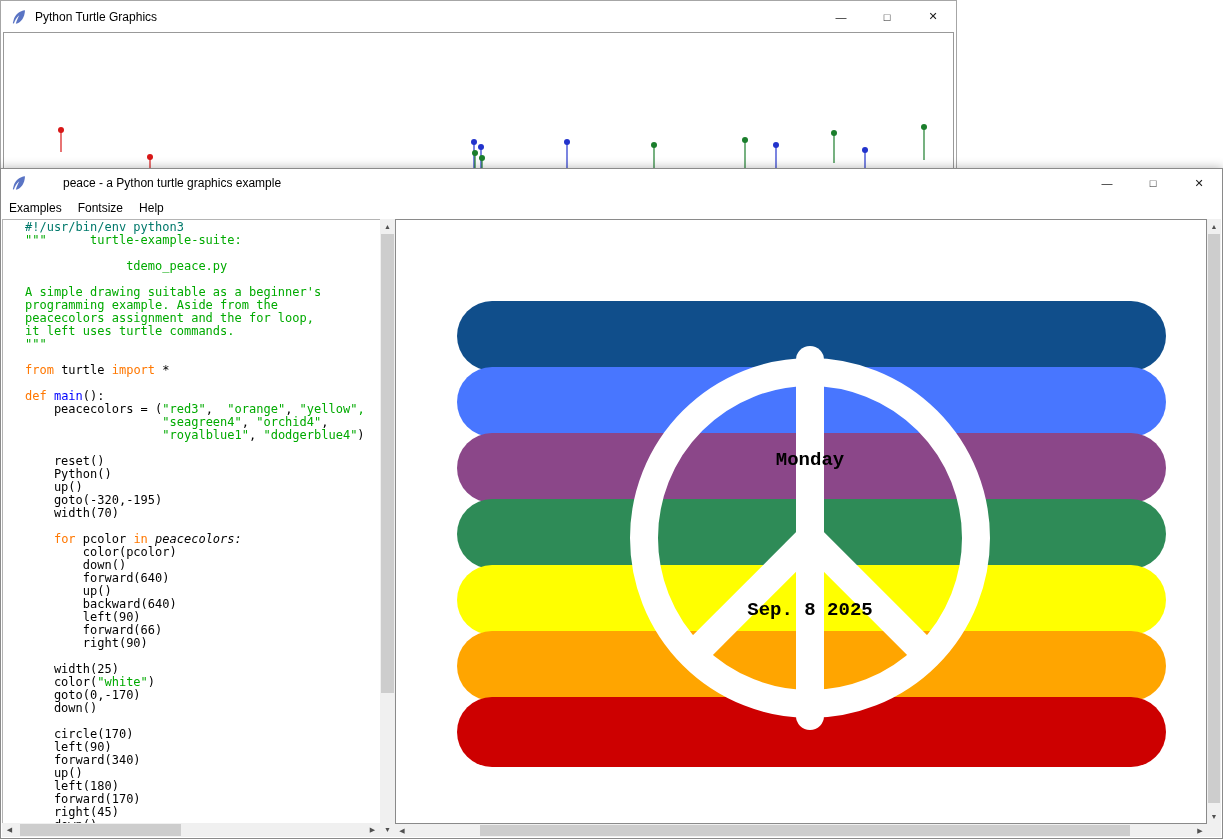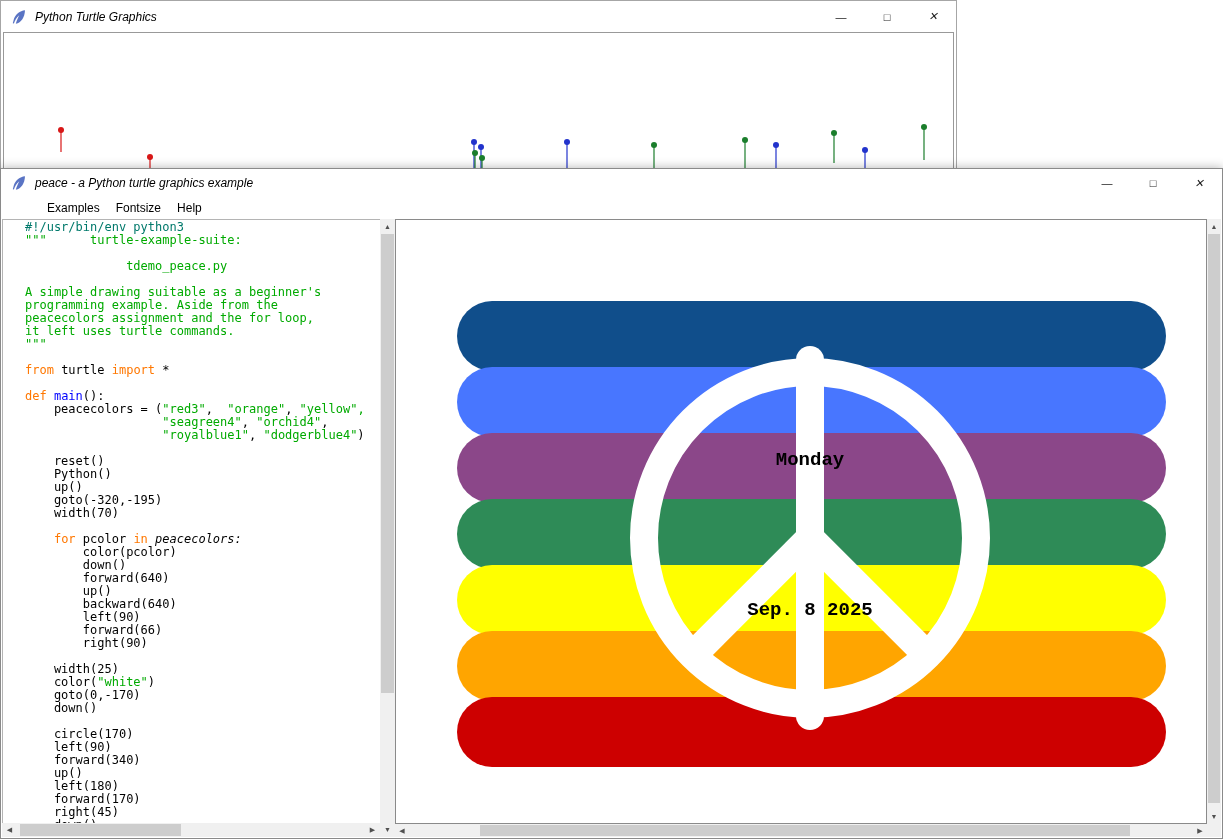--- a/index.html
+++ b/index.html
@@ -2,36 +2,36 @@
 <html><head>
 <meta charset="utf-8">
 <style>
   html,body{margin:0;padding:0;}
   body{
     width:1223px;height:839px;position:relative;overflow:hidden;
     background:#ffffff;font-family:"Liberation Sans",sans-serif;
   }
   
   .window{position:absolute;background:#fff;box-sizing:border-box;}
-  .titlebar{display:flex;align-items:center;background:#fff;position:relative;font-style:italic;}
+  .titlebar{display:flex;align-items:center;background:#fff;position:relative;}
   .app-icon{width:16px;height:16px;margin:0 8px 0 10px;flex:0 0 auto;display:flex;align-items:center;}
   .title-text{font-size:12px;color:#000;white-space:nowrap;}
   .win-controls{margin-left:auto;display:flex;height:100%;}
   .win-btn{width:46px;height:100%;display:flex;align-items:center;justify-content:center;
            font-size:11px;color:#1a1a1a;cursor:default;}
   
   .back-win{left:0;top:0;width:957px;height:400px;border:1px solid #a6a6a6;}
   .back-win .titlebar{height:31px;}
   .back-canvas{position:absolute;left:2px;right:2px;top:31px;bottom:0;
                border:1px solid #999;background:#fff;overflow:hidden;}
   
   .front-win{left:0;top:168px;width:1223px;height:671px;border:1px solid #8a8a8a;
              box-shadow:0 0 10px rgba(0,0,0,.30);}
-  .front-win .titlebar{height:28px;}
-  .menubar{height:22px;display:flex;align-items:center;padding-left:10px;background:#fff;margin-left:28px;}
+  .front-win .titlebar{height:28px;gap:28px;}
+  .menubar{height:22px;display:flex;align-items:center;padding-left:0;background:#fff;}
   .menu-item{padding:2px 8px;font-size:12px;color:#000;}
   .content{position:absolute;left:1px;right:1px;top:50px;bottom:1px;background:#fff;}
   
   .code-pane{position:absolute;left:0;top:0;width:393px;height:100%;}
   .code-text{position:absolute;left:0;top:0;width:392px;height:605px;box-sizing:border-box;
              background:#fff;border:1px solid #b4b4b4;overflow:hidden;
              padding:1px 0 0 22px;
              font-family:"DejaVu Sans Mono",monospace;font-size:12px;line-height:13px;}
   .code-line{white-space:pre;}
   

